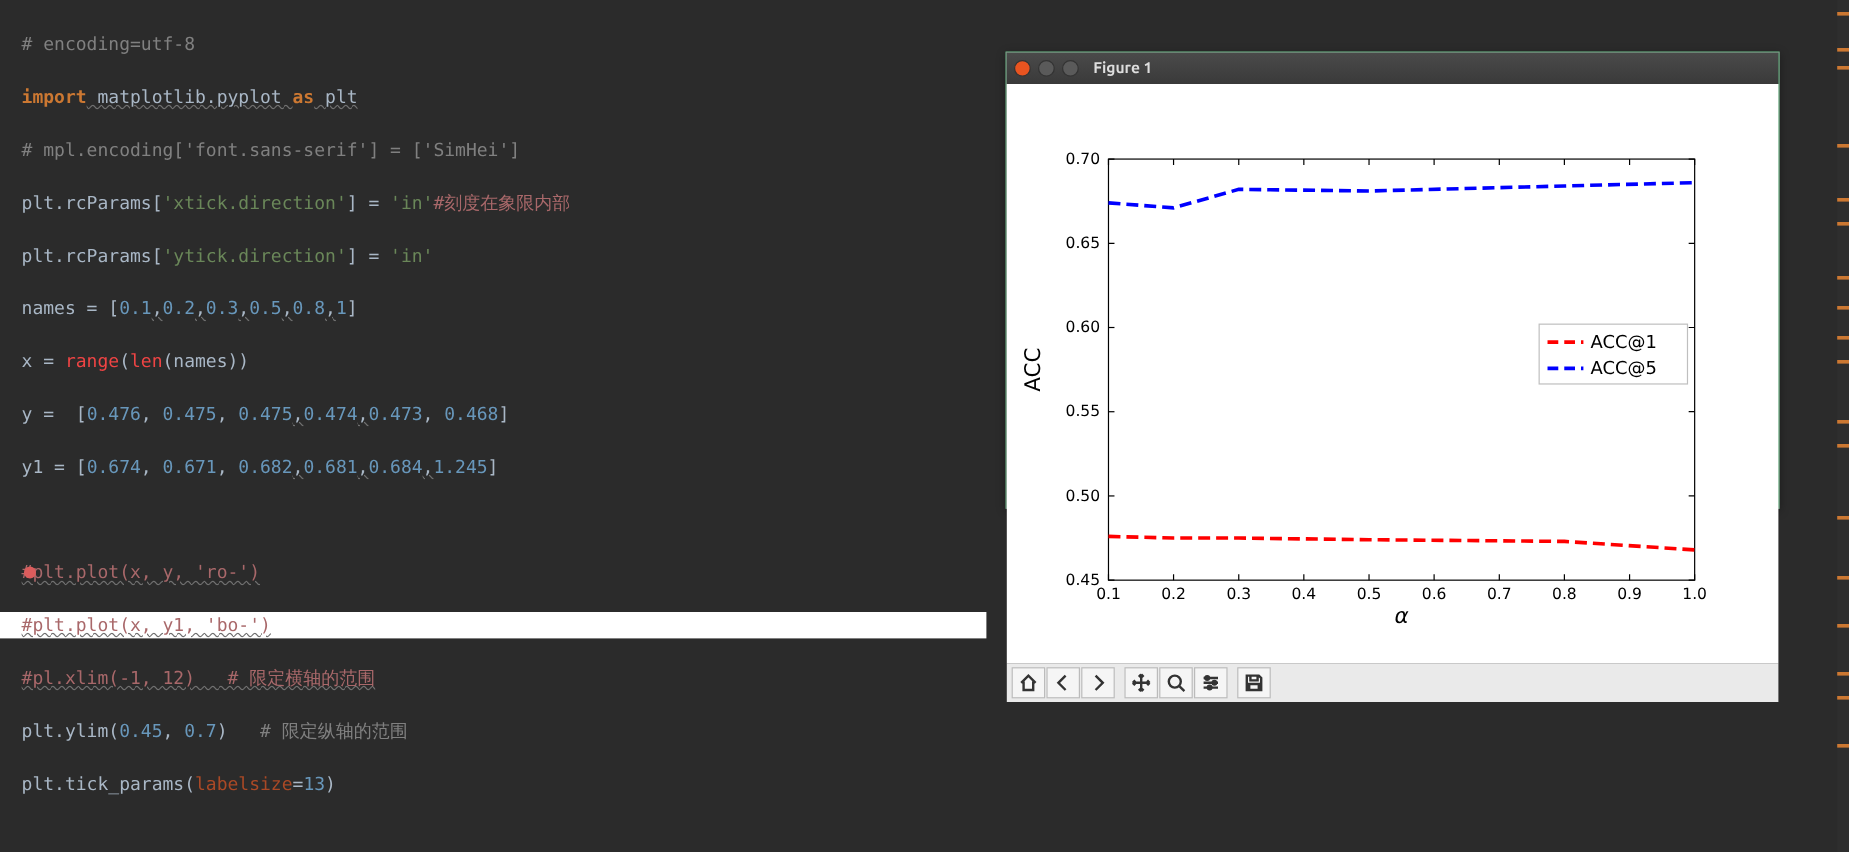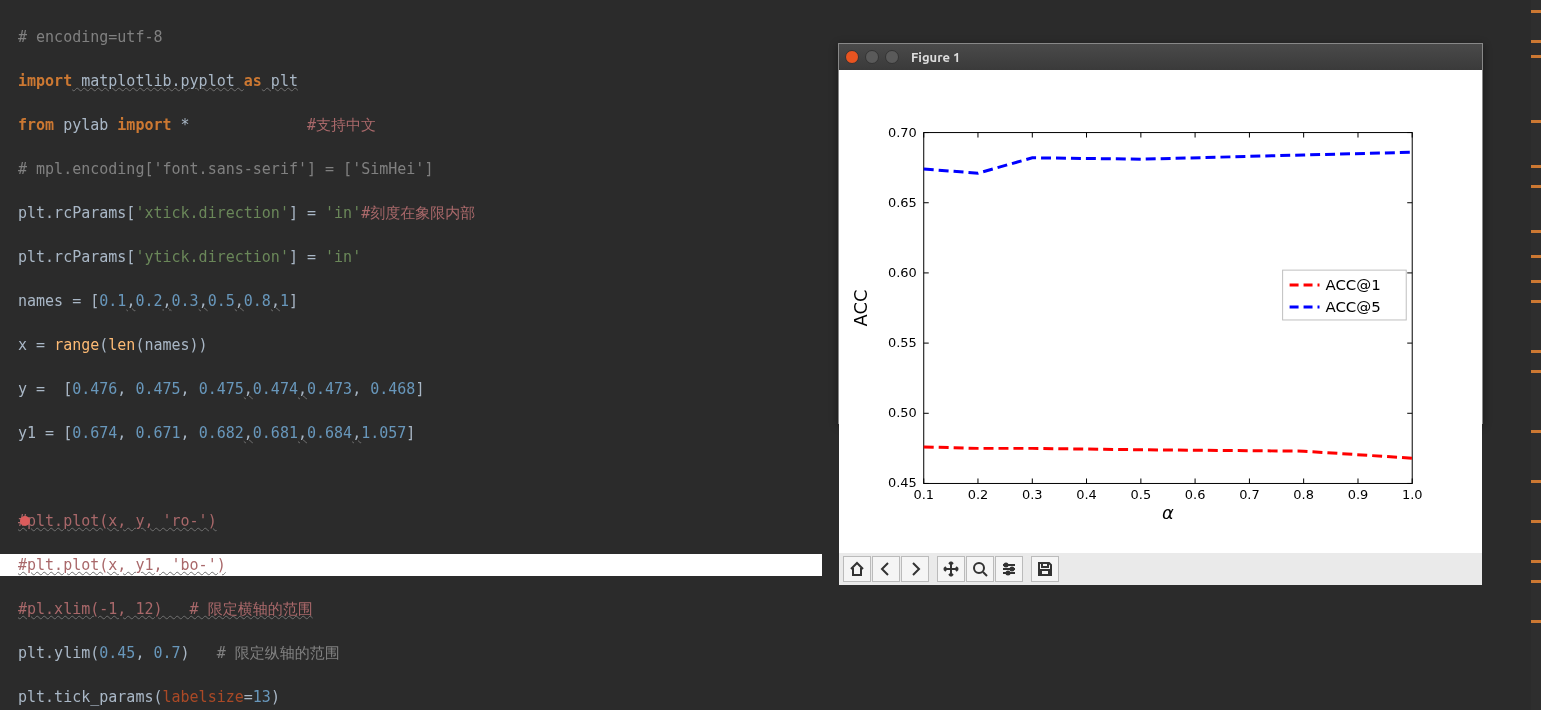--- a/index.html
+++ b/index.html
@@ -24,21 +24,21 @@
   white-space: pre;
 }
 .code-line { display: block; height: 22px; }
 .code-line.highlighted { background: #ffffff; margin-left: -18px; padding-left: 18px; width: 822px; }
 .cmt { color: #808080; }
 .cmt-red { color: #a9686a; }
 .kw { color: #cc7832; font-weight: bold; }
 .str { color: #6a8759; }
 .num { color: #6897bb; }
 .prm { color: #aa4926; }
-.lbl { color: #fdba74; }
+.lbl { color: #ef4444; }
 .wavy { text-decoration: underline wavy #707070; text-decoration-thickness: 1px; }
 .bp { position: absolute; left: 2px; width: 10px; height: 10px; border-radius: 50%; background: #db5c5c; top: 6px; }
 
 .figure-window {
   position: absolute;
   left: 838px;
   top: 43px;
   width: 645px;
   height: 381px;
   background: #22c55e;
@@ -101,28 +101,27 @@
 .axis-label { font-family: "DejaVu Sans", sans-serif; font-size: 18px; fill: #000; }
 .axis-label-y { font-family: "DejaVu Sans", sans-serif; font-size: 18px; fill: #000; }
 .legend-text { font-family: "DejaVu Sans", sans-serif; font-size: 15px; fill: #000; }
 </style>
 </head>
 <body>
 
 <div class="code-area">
 <span class="code-line"><span class="cmt"># encoding=utf-8</span></span>
 <span class="code-line"><span class="kw">import</span><span class="wavy"> matplotlib.pyplot </span><span class="kw">as</span><span class="wavy"> plt</span></span>
-<span class="code-line"><span class="kw">from</span><span> pylab </span><span class="kw">import</span><span> *</span>             <span class="cmt-red">#支持中文</span></span>
 <span class="code-line"><span class="cmt"># mpl.encoding['font.sans-serif'] = ['SimHei']</span></span>
 <span class="code-line"><span>plt.rcParams[</span><span class="str">'xtick.direction'</span><span>] = </span><span class="str">'in'</span><span class="cmt-red">#刻度在象限内部</span></span>
 <span class="code-line"><span>plt.rcParams[</span><span class="str">'ytick.direction'</span><span>] = </span><span class="str">'in'</span></span>
 <span class="code-line"><span>names = [</span><span class="num">0.1</span><span class="wavy">,</span><span class="num">0.2</span><span class="wavy">,</span><span class="num">0.3</span><span class="wavy">,</span><span class="num">0.5</span><span class="wavy">,</span><span class="num">0.8</span><span class="wavy">,</span><span class="num">1</span><span>]</span></span>
 <span class="code-line"><span>x = </span><span class="lbl">range</span><span>(</span><span class="lbl">len</span><span>(names))</span></span>
 <span class="code-line"><span>y =  [</span><span class="num">0.476</span><span>, </span><span class="num">0.475</span><span>, </span><span class="num">0.475</span><span class="wavy">,</span><span class="num">0.474</span><span class="wavy">,</span><span class="num">0.473</span><span>, </span><span class="num">0.468</span><span>]</span></span>
-<span class="code-line"><span>y1 = [</span><span class="num">0.674</span><span>, </span><span class="num">0.671</span><span>, </span><span class="num">0.682</span><span class="wavy">,</span><span class="num">0.681</span><span class="wavy">,</span><span class="num">0.684</span><span class="wavy">,</span><span class="num">1.057</span><span>]</span></span>
+<span class="code-line"><span>y1 = [</span><span class="num">0.674</span><span>, </span><span class="num">0.671</span><span>, </span><span class="num">0.682</span><span class="wavy">,</span><span class="num">0.681</span><span class="wavy">,</span><span class="num">0.684</span><span class="wavy">,</span><span class="num">1.245</span><span>]</span></span>
 <span class="code-line"></span>
 <span class="code-line" style="position:relative"><span class="bp"></span><span class="cmt-red wavy">#plt.plot(x, y, 'ro-')</span></span>
 <span class="code-line highlighted"><span class="cmt-red wavy">#plt.plot(x, y1, 'bo-')</span></span>
 <span class="code-line"><span class="cmt-red wavy">#pl.xlim(-1, 12)   # 限定横轴的范围</span></span>
 <span class="code-line"><span>plt.ylim(</span><span class="num">0.45</span><span>, </span><span class="num">0.7</span><span>)   </span><span class="cmt"># 限定纵轴的范围</span></span>
 <span class="code-line"><span>plt.tick_params(</span><span class="prm">labelsize</span><span>=</span><span class="num">13</span><span>)</span></span>
 
 
 
 

